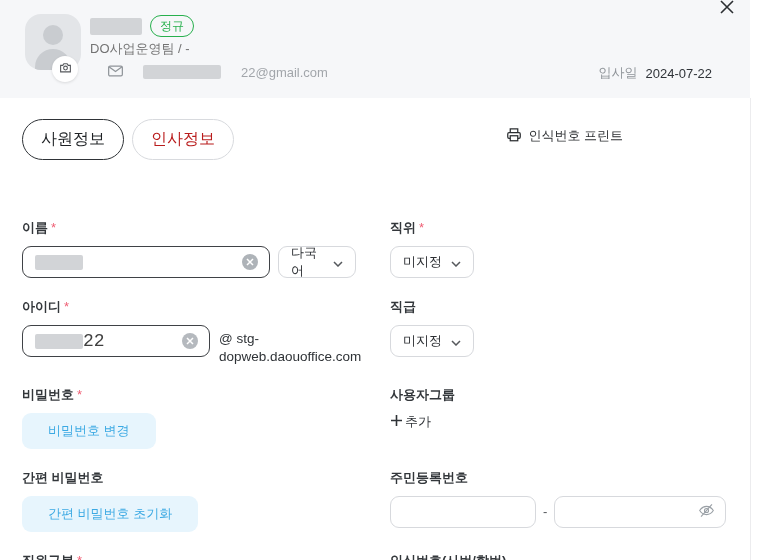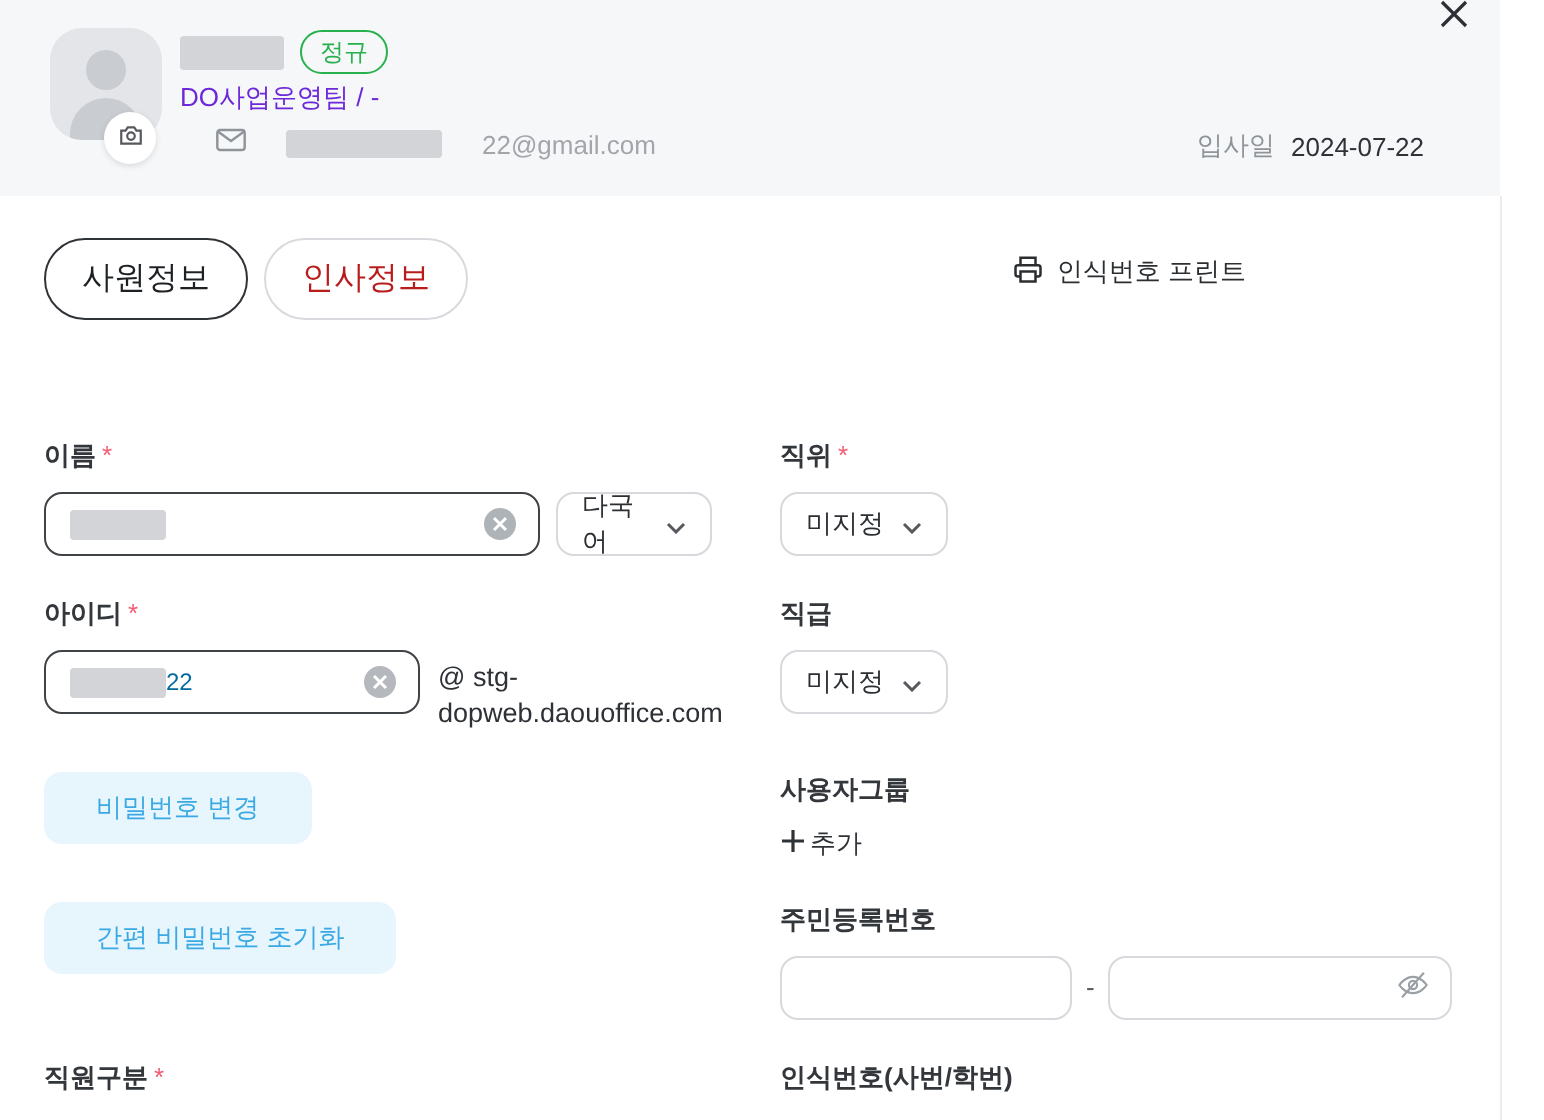--- a/index.html
+++ b/index.html
@@ -16,21 +16,21 @@
     background:#e3e5e8; overflow:hidden; }
   .avatar .head { position:absolute; left:18px; top:11px; width:20px; height:20px; border-radius:50%; background:#c9ccd0; }
   .avatar .torso { position:absolute; left:10px; top:35px; width:36px; height:26px; border-radius:18px 18px 0 0; background:#c9ccd0; }
   .camera-btn { position:absolute; left:52px; top:56px; width:26px; height:26px; border-radius:50%;
     background:#fff; border:none; box-shadow:0 1px 3px rgba(0,0,0,.12); display:flex; align-items:center; justify-content:center; cursor:pointer; }
   .redact { background:#d2d4d7; border-radius:2px; display:inline-block; }
   .name-row { position:absolute; left:90px; top:15px; display:flex; align-items:center; gap:8px; }
   .name-redact { width:52px; height:17px; }
   .badge { font-size:12px; line-height:1; padding:4px 9px 4px; border:1.5px solid #27b04d; color:#27b04d;
     border-radius:999px; background:#f6f7f9; }
-  .team { position:absolute; left:90px; top:40px; font-size:13px; color:#6d28d9; }
+  .team { position:absolute; left:90px; top:40px; font-size:13px; color:#737373; }
   .email-row { position:absolute; left:108px; top:63px; display:flex; align-items:center; gap:20px; }
   .email-redact { width:78px; height:14px; }
   .email-text { font-size:13px; color:#a2a6ab; }
   .joindate { position:absolute; right:38px; top:64px; font-size:13px; display:flex; gap:8px; align-items:center; }
   .joindate .lbl { color:#8f9499; }
   .joindate .val { color:#2f3338; }
 
   
   .tabs-row { position:absolute; left:22px; top:119px; display:flex; gap:8px; }
   .pill { font-size:16px; padding:9px 18px; border-radius:999px; background:#fff; cursor:pointer; }
@@ -54,21 +54,21 @@
     display:flex; align-items:center; padding:0 10px 0 12px; }
   .inputbox.dark { border:1.3px solid #3f4246; }
   .val-redact { width:48px; height:15px; }
   .flex1 { flex:1; }
   .clear-btn { width:18px; height:18px; border:none; background:none; padding:0; cursor:pointer; display:flex; }
   .select { height:32px; border:1px solid #d7d9dd; border-radius:9px; background:#fff; font-size:13px;
     color:#2b2e32; display:inline-flex; align-items:center; gap:9px; padding:0 12px; cursor:pointer; }
   .name-input { width:248px; }
   .lang-select { margin-left:8px; justify-content:center; width:78px; }
   .id-input { width:188px; }
-  .id-suffix { font-size:12px; color:#0369a1; }
+  .id-suffix { font-size:18px; color:#404040;font-family:Liberation Mono, monospace; }
   .domain { margin-left:9px; width:140px; font-size:13.5px; color:#2e3236; line-height:1.35; padding-top:5px; }
   .btn-blue { background:#e7f5fd; color:#3ba9e3; border:none; border-radius:9px; font-size:13px;
     padding:9px 26px; cursor:pointer; font-family:inherit; }
   .add-btn { display:flex; align-items:center; gap:2px; background:none; border:none; font-size:13px;
     color:#2f3337; cursor:pointer; margin-top:8px; padding:0; }
   .rrn-front { width:146px; }
   .rrn-back { width:172px; }
   .sep { font-size:13px; color:#55585c; margin:8px 7px 0; }
   input.bare { border:none; outline:none; flex:1; min-width:0; font-size:13px; font-family:inherit; background:transparent; }
   .eye-btn { border:none; background:none; padding:0; cursor:pointer; display:flex; }
@@ -198,36 +198,38 @@
         <span>미지정</span>
         <span>
           <svg width="10" height="6" viewBox="0 0 10 6" fill="none" stroke="#55585c" stroke-width="1.5">
               <path d="M1 1l4 4 4-4"></path>
             </svg>
         </span>
       </div>
     </div>
 
     <div class="group">
+      <div class="label"><span>비밀번호</span><span class="req">*</span></div>
       <button class="btn-blue">비밀번호 변경</button>
     </div>
 
     <div class="group">
       <div class="label">사용자그룹</div>
       <button class="add-btn">
         <span>
           <svg width="13" height="13" viewBox="0 0 13 13" stroke="#2f3337" stroke-width="1.6">
               <path d="M6.5 1v11M1 6.5h11"></path>
             </svg>
         </span>
         <span>추가</span>
       </button>
     </div>
 
     <div class="group">
+      <div class="label">간편 비밀번호</div>
       <button class="btn-blue">간편 비밀번호 초기화</button>
     </div>
 
     <div class="group">
       <div class="label">주민등록번호</div>
       <div class="ctrl-row">
         <div class="inputbox rrn-front">
           <input class="bare" style="">
         </div>
         <span class="sep">-</span>

